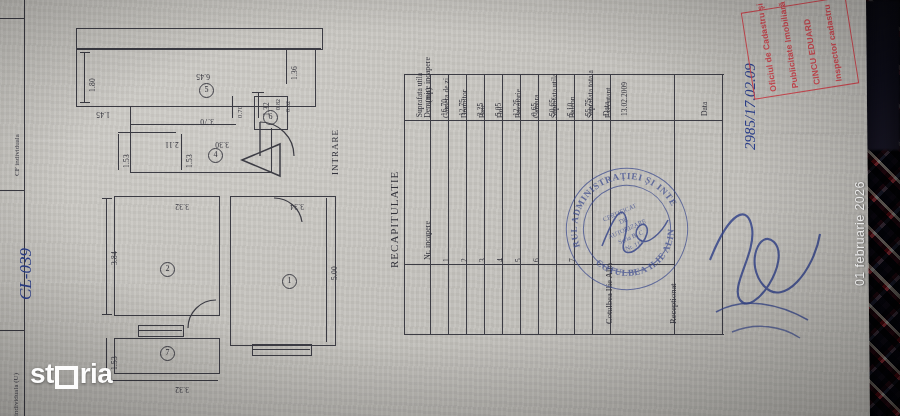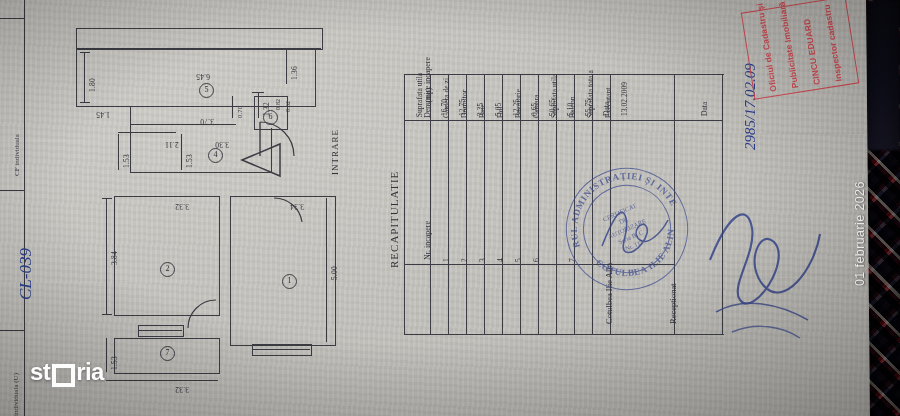--- a/index.html
+++ b/index.html
@@ -73,21 +73,21 @@
   .arc{position:absolute;left:0;top:0;width:120px;height:120px;}
   .arc text{font-family:"Liberation Serif",serif;fill:#3b4a8e;font-size:9.2px;
     letter-spacing:.6px;font-weight:bold;}
   .ctr{position:absolute;width:120px;text-align:center;font-size:6.4px;color:#3b4a8e;
     font-family:"Liberation Serif",serif;line-height:8.5px;}
 
   .signature{position:absolute;color:#2b3c86;opacity:.9;}
 
   
   #storia{position:absolute;left:30px;top:358px;font-family:"Liberation Sans",sans-serif;
-    font-size:24px;font-weight:bold;color:#fdfdfd;letter-spacing:-.6px;
+    font-size:28px;font-weight:bold;color:#fdfdfd;letter-spacing:-.6px;
     text-shadow:0 1px 3px rgba(0,0,0,.45);display:flex;align-items:center;}
   #storia .sq{display:inline-block;width:15px;height:15px;border:4px solid #fdfdfd;
     margin:0 1.5px;position:relative;top:3px;}
   #datestamp{position:absolute;left:853px;top:286px;font-family:"Liberation Sans",sans-serif;
     font-size:12.5px;color:#e9e9e9;letter-spacing:.4px;white-space:nowrap;
     transform:rotate(-90deg);transform-origin:0 0;text-shadow:0 1px 2px rgba(0,0,0,.6);}
 </style>
 </head>
 <body>
 

